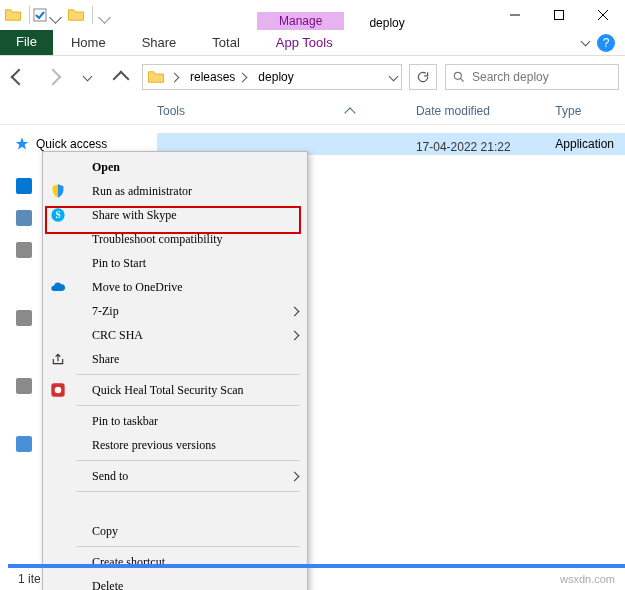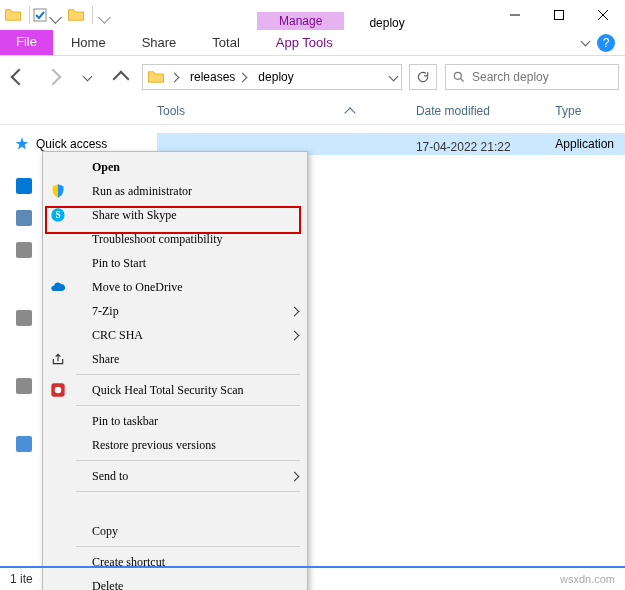--- a/index.html
+++ b/index.html
@@ -9,21 +9,21 @@
   .qat .sep{width:1px;height:18px;background:#ccc;margin:0 3px;}
   .qat .dd{width:8px;height:8px;margin:0 4px;display:inline-block;}
   .chev{width:8px;height:8px;border-right:1px solid #555;border-bottom:1px solid #555;transform:rotate(45deg);display:inline-block;}
   .titlebar .tabgroup{margin-left:145px;text-align:center;}
   .manage-tab{background:#e6b3f0;color:#7a0d8a;padding:2px 22px;font-size:12px;display:inline-block;}
   .title-text{margin-left:25px;font-size:12px;}
   .winbtns{margin-left:auto;display:flex;}
   .winbtn{width:44px;height:30px;display:flex;align-items:center;justify-content:center;}
   .winbtn svg{width:10px;height:10px;}
   .ribbon{height:25px;display:flex;align-items:center;border-bottom:1px solid #ddd;}
-  .file-tab{background:#d946ef;color:#fff;padding:4px 16px;height:17px;font-size:13px;}
+  .file-tab{background:#14532d;color:#fff;padding:4px 16px;height:17px;font-size:13px;}
   .rtab{padding:4px 18px;font-size:13px;color:#333;}
   .rtab.tools{color:#7a0d8a;}
   .ribbon-right{margin-left:auto;display:flex;align-items:center;gap:8px;padding-right:10px;}
   .help-ico{width:18px;height:18px;border-radius:50%;background:#1e90ff;color:#fff;display:flex;align-items:center;justify-content:center;font-size:12px;}
   .addr{height:34px;display:flex;align-items:center;padding:4px 6px;gap:8px;}
   .navbtn{width:26px;height:26px;display:flex;align-items:center;justify-content:center;color:#555;border-radius:2px;}
   .navbtn.disabled{color:#bbb;}
   .arrow-l,.arrow-r{width:10px;height:10px;border-top:2px solid currentColor;border-left:2px solid currentColor;display:inline-block;}
   .arrow-l{transform:rotate(-45deg);}
   .arrow-r{transform:rotate(135deg);}
@@ -41,21 +41,21 @@
   .col-type{width:70px;}
   .content{position:relative;height:430px;}
   .nav-pane{width:157px;padding:8px 0 0 14px;position:absolute;top:0;left:0;}
   .np-item{display:flex;align-items:center;gap:6px;height:22px;}
   .np-star{width:16px;height:16px;}
   .np-box{width:16px;height:16px;background:#2f8ad8;margin-left:2px;border-radius:2px;}
   .file-row{position:absolute;top:8px;left:157px;right:0;height:22px;background:#cce8ff;display:flex;align-items:center;font-size:12px;}
   .file-row .fname{width:260px;}
   .file-row .fdate{width:140px;color:#333;margin-top:6px;}
   .file-row .ftype{width:70px;}
-  .status{position:absolute;bottom:0;left:0;right:0;height:22px;border-top:2px solid #3b82f6;display:flex;align-items:center;padding:0 10px;font-size:12px;color:#333;justify-content:space-between;}
+  .status{position:absolute;bottom:0;left:8px;right:0;height:22px;border-top:4px solid #3b82f6;display:flex;align-items:center;padding:0 10px;font-size:12px;color:#333;justify-content:space-between;}
   .watermark{color:#aaa;font-size:11px;}
   .ctx{position:absolute;top:26px;left:0;width:258px;background:#f2f2f2;border:1px solid #bcbcbc;box-shadow:2px 2px 6px rgba(0,0,0,.25);padding:3px;font-size:12px;}
   .ctx-item{height:24px;display:flex;align-items:center;padding:0 6px 0 3px;gap:25px;font-family:Liberation Serif, serif;}
   .ctx-ico{width:18px;height:18px;flex:0 0 18px;display:flex;align-items:center;justify-content:center;}
   .ctx-label{flex:1;}
   .ctx-arrow{width:6px;height:6px;border-right:1px solid #333;border-bottom:1px solid #333;transform:rotate(-45deg);}
   .ctx-sep{height:1px;background:#d0d0d0;margin:3px 4px 3px 30px;}
   .ctx-bold{font-weight:600;}
   .highlight-box{position:absolute;border:2px solid #d40000;pointer-events:none;top:54px;left:2px;width:252px;height:24px;}
   .sort-caret{width:7px;height:7px;border-left:1px solid #4b6a87;border-top:1px solid #4b6a87;transform:rotate(45deg);margin-bottom:-3px;}

